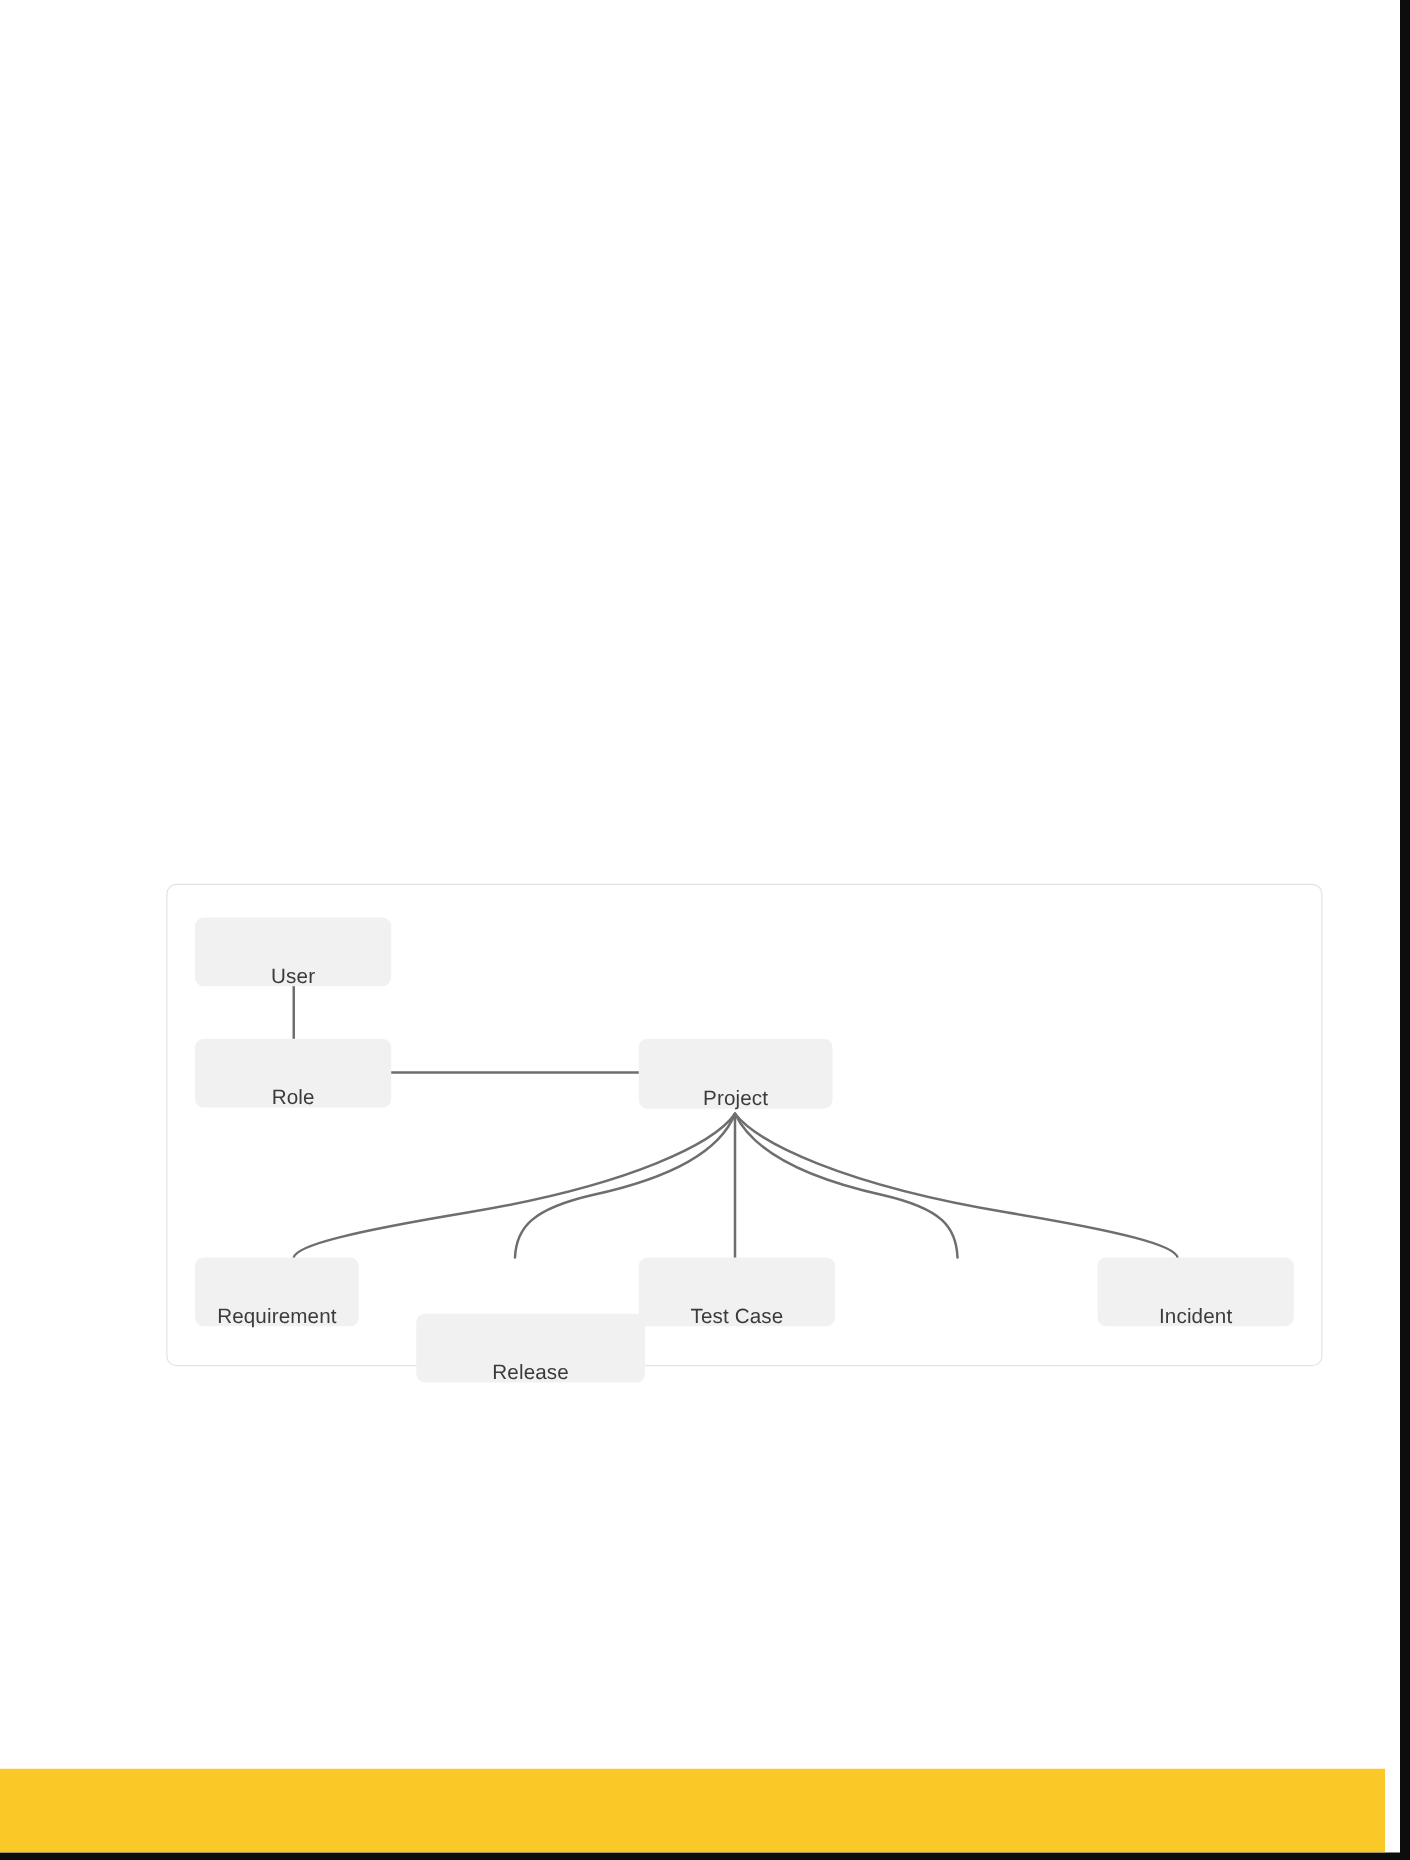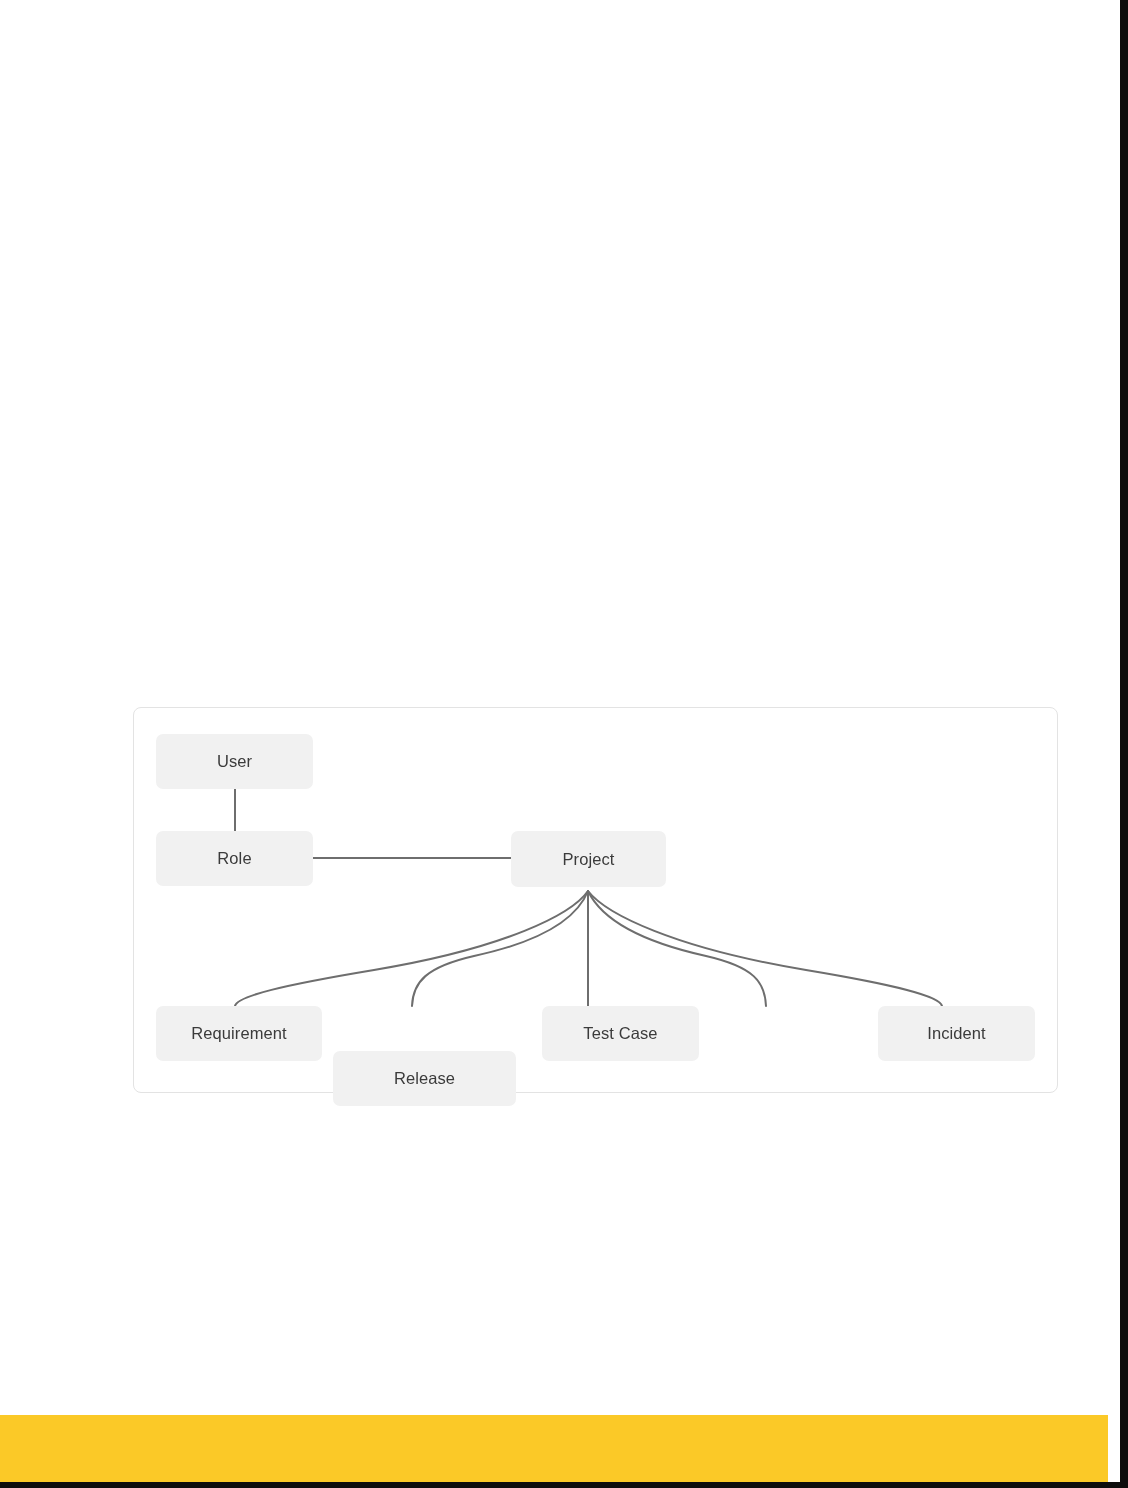--- a/index.html
+++ b/index.html
@@ -47,21 +47,21 @@
     width: 925px;
     height: 386px;
     overflow: visible;
   }
   .node {
     position: absolute;
     box-sizing: border-box;
     background: #f1f1f1;
     border-radius: 7px;
     display: flex;
-    align-items: center;
+    align-items: flex-end;
     justify-content: center;
     color: #3b3b3b;
     font-size: 16.5px;
     letter-spacing: 0.1px;
     line-height: 1;
     white-space: nowrap;
     z-index: 2;
   }
   .node-label {
     pointer-events: none;
@@ -108,29 +108,29 @@
       </div>
 
       <div class="node" style="left:377px; top:123px; width:155px; height:56px;">
         <span class="node-label">Project</span>
       </div>
 
       <div class="node" style="left:22px;  top:123px; width:157px; height:55px;">
         <span class="node-label">Role</span>
       </div>
 
-      <div class="node" style="left:22px;  top:298px; width:166px; height:55px;">
+      <div class="node" style="left:22px;  top:298px; width:131px; height:55px;">
         <span class="node-label">Requirement</span>
       </div>
 
       <div class="node" style="left:199px; top:298px; width:183px; height:55px;margin-top:45px;">
         <span class="node-label">Release</span>
       </div>
 
-      <div class="node" style="left:377px; top:298px; width:157px; height:55px;margin-left:31px;">
+      <div class="node" style="left:377px; top:298px; width:157px; height:55px;">
         <span class="node-label">Test Case</span>
       </div>
 
 
       <div class="node" style="left:744px; top:298px; width:157px; height:55px;">
         <span class="node-label">Incident</span>
       </div>
 
     </div>
   </div>

